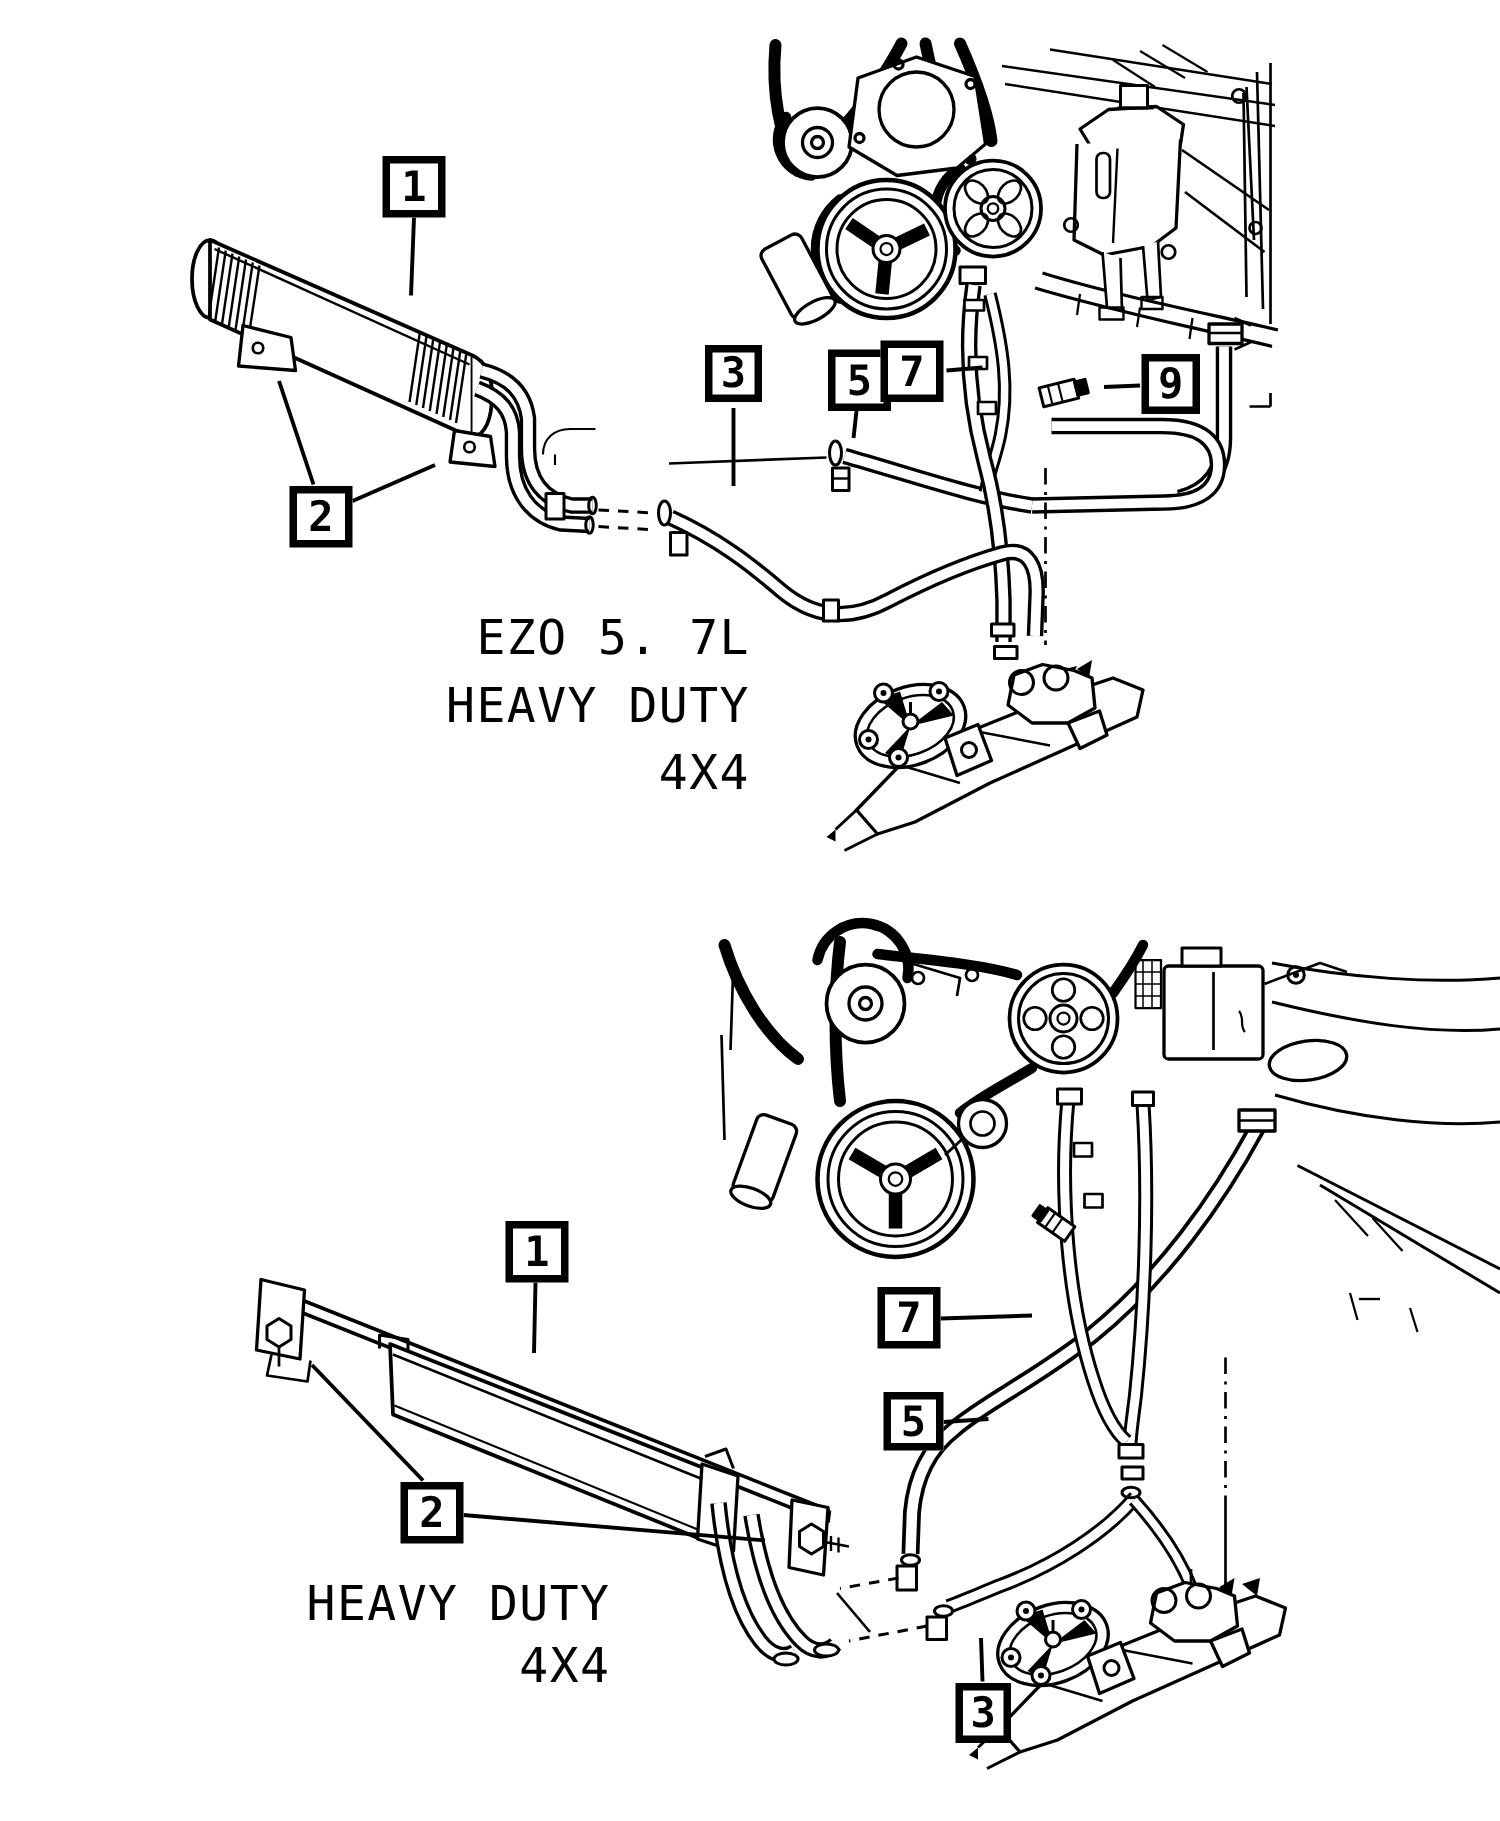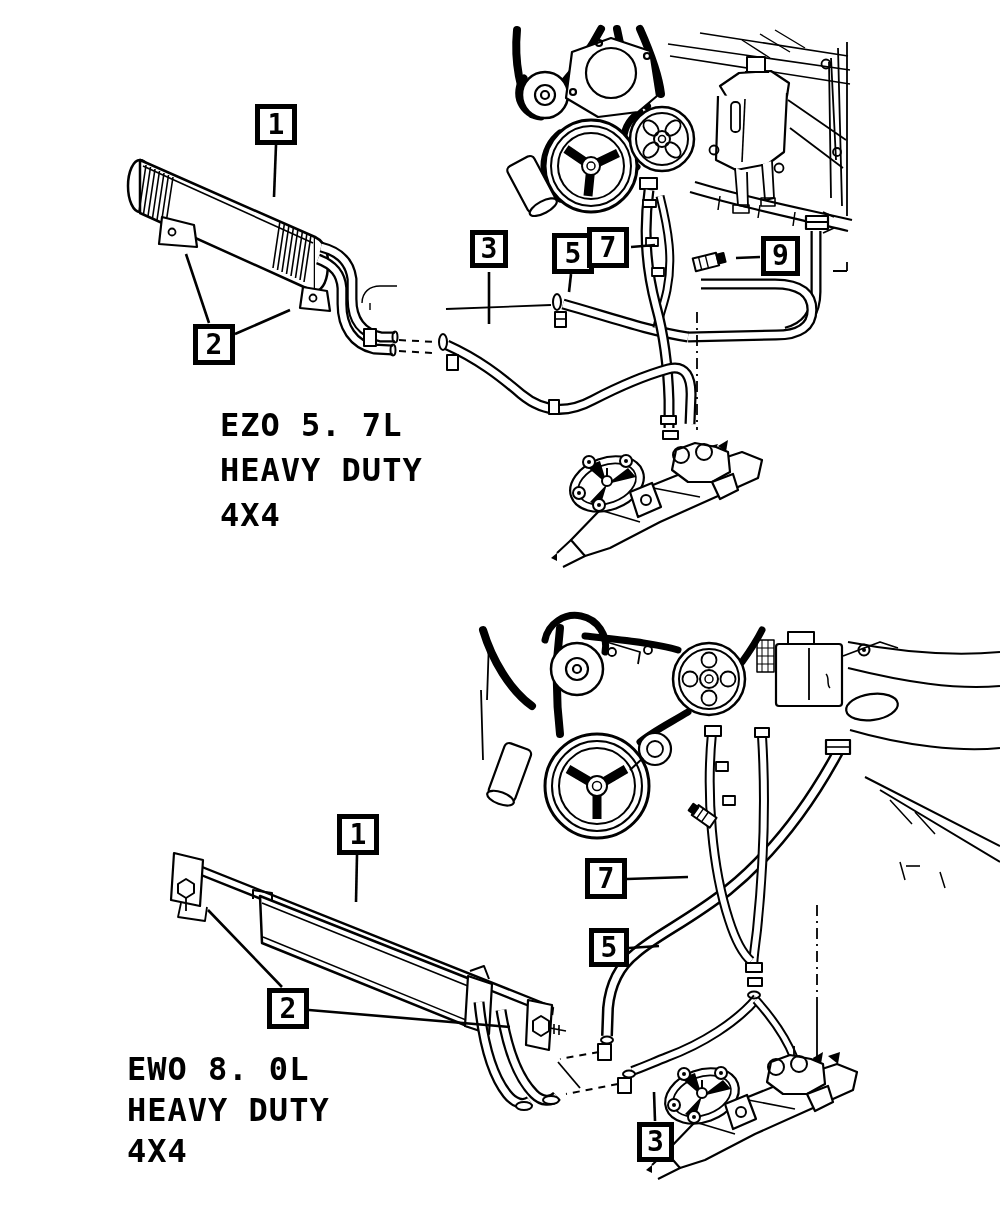--- a/index.html
+++ b/index.html
@@ -11,22 +11,22 @@
   }
   #art{position:absolute;left:0;top:0;}
   .callout{
     position:absolute; box-sizing:border-box;
     width:42px; height:41px; border:5px solid var(--line);
     background:var(--bg); color:var(--line);
     font-weight:bold; font-size:28px; line-height:31px;
     text-align:center; z-index:5; user-select:none;
   }
   .caption{
-    position:absolute; width:280px; text-align:left;
-    color:var(--line); font-weight:bold; z-index:4;
+    position:absolute; width:280px; text-align:right;
+    color:var(--line); font-weight:normal; z-index:4;
   }
   .caption div{white-space:pre;}
   .cap-top div{font-size:32px; line-height:45px; letter-spacing:1px;}
   .cap-bot div{font-size:32px; line-height:41px; letter-spacing:1px;}
   svg *{vector-effect:none;}
 </style>
 </head>
 <body>
 
 <div id="stage">
@@ -376,18 +376,17 @@
   <div class="callout" style="left:585px;top:858px">7</div>
   <div class="callout" style="left:589px;top:928px;width:40px;height:39px;line-height:29px">5</div>
   <div class="callout" style="left:637px;top:1122px;width:37px;height:40px;line-height:30px">3</div>
 
   <div class="caption cap-top" style="left:220px;top:403px">
     <div>EZO 5. 7L</div>
     <div>HEAVY DUTY</div>
     <div>4X4</div>
   </div>
   <div class="caption cap-bot" style="left:127px;top:1049px">
-    <div>EWO 8. 0L</div>
     <div>HEAVY DUTY</div>
     <div>4X4</div>
   </div>
 
 </div>
 
 </body></html>

